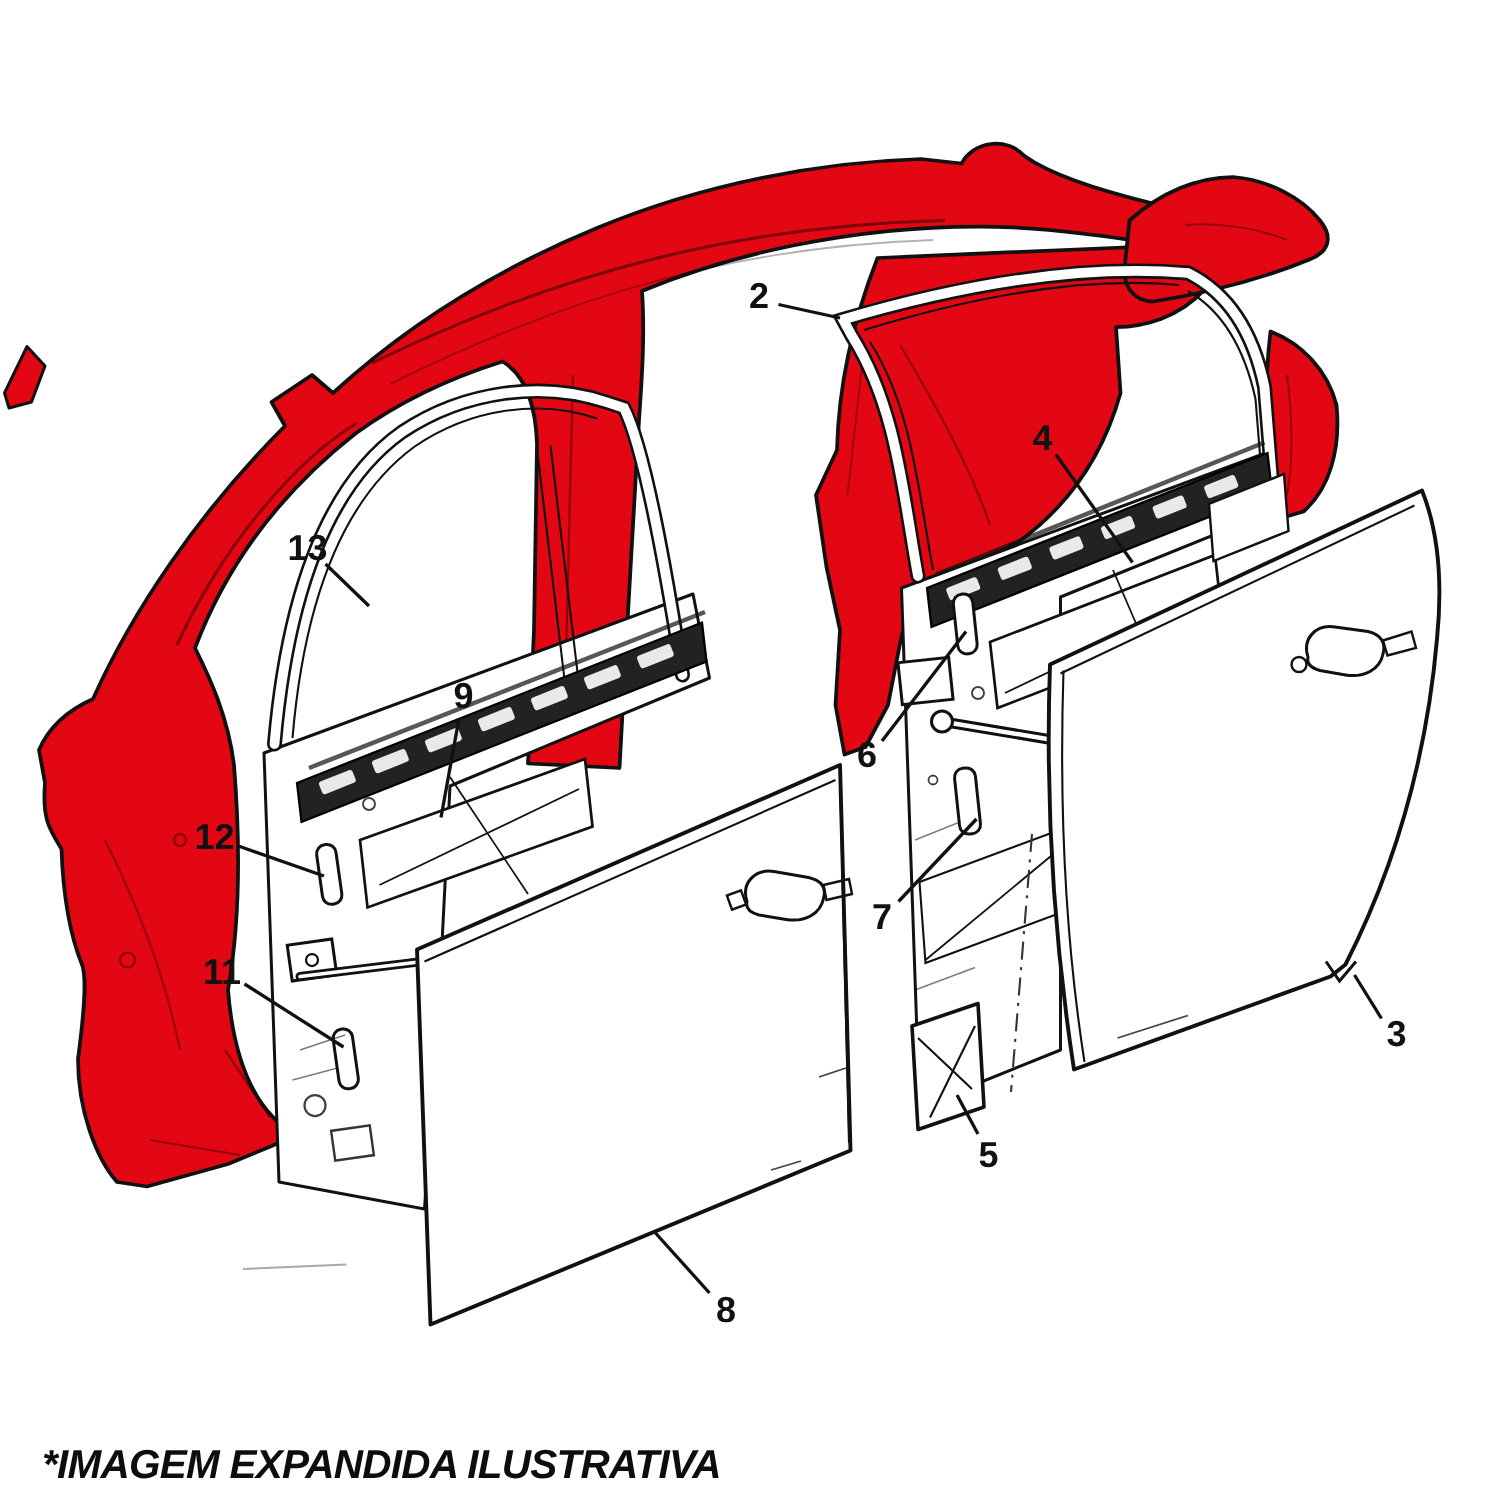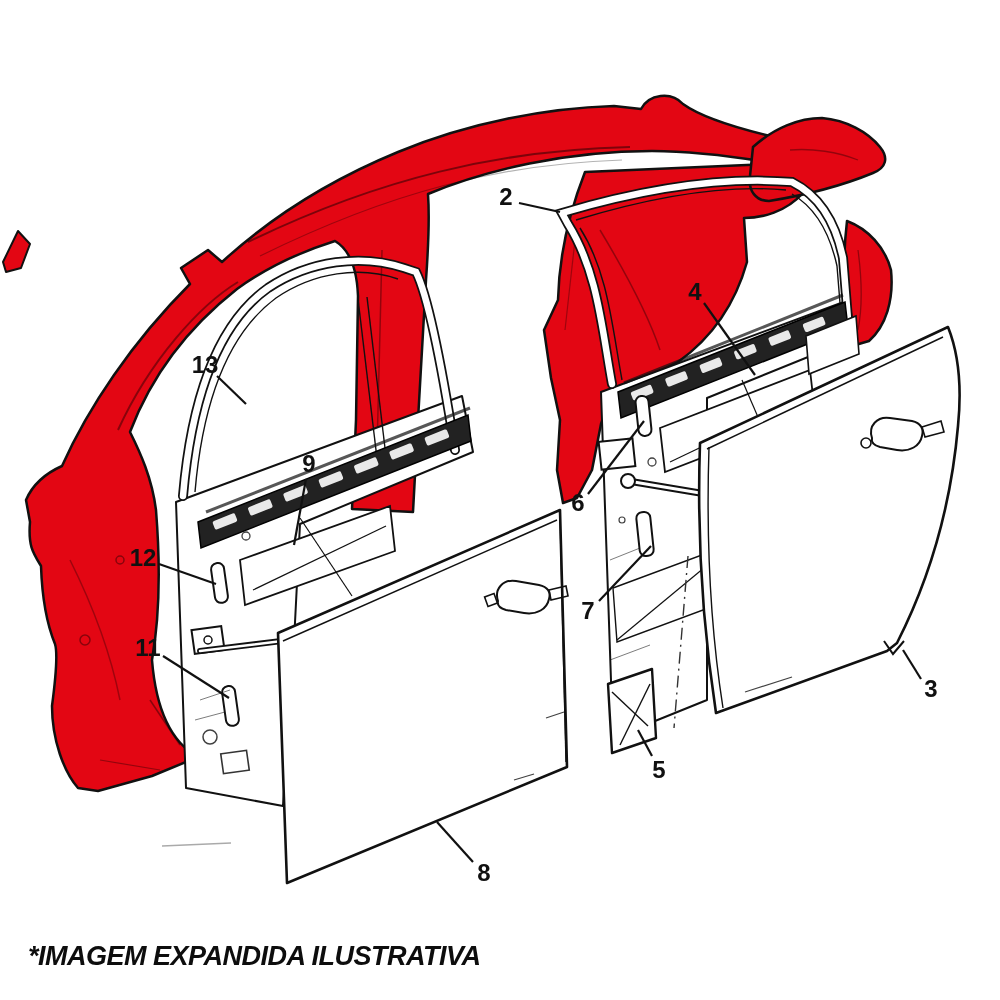--- a/index.html
+++ b/index.html
@@ -1,19 +1,19 @@
 <!DOCTYPE html>
 <html><head>
 <meta charset="utf-8">
 <style>
   html,body{margin:0;padding:0;background:#ffffff;}
   #stage{position:relative;width:1000px;height:1000px;background:#ffffff;overflow:hidden;
          font-family:"Liberation Sans",sans-serif;}
   #stage svg{position:absolute;left:0;top:0;}
-  .caption{position:absolute;left:28px;top:941px;font-size:27px;font-weight:bold;
+  .caption{position:absolute;left:28px;top:961px;font-size:27px;font-weight:bold;
            font-style:italic;color:#0d0d0d;letter-spacing:-0.5px;white-space:nowrap;}
   .callout-num{font-family:"Liberation Sans",sans-serif;font-size:24px;font-weight:bold;fill:#111;}
 </style>
 </head>
 <body>
 
 <div id="stage">
 <svg width="1000" height="1000" viewBox="0 0 1000 1000">
 
   <g>

